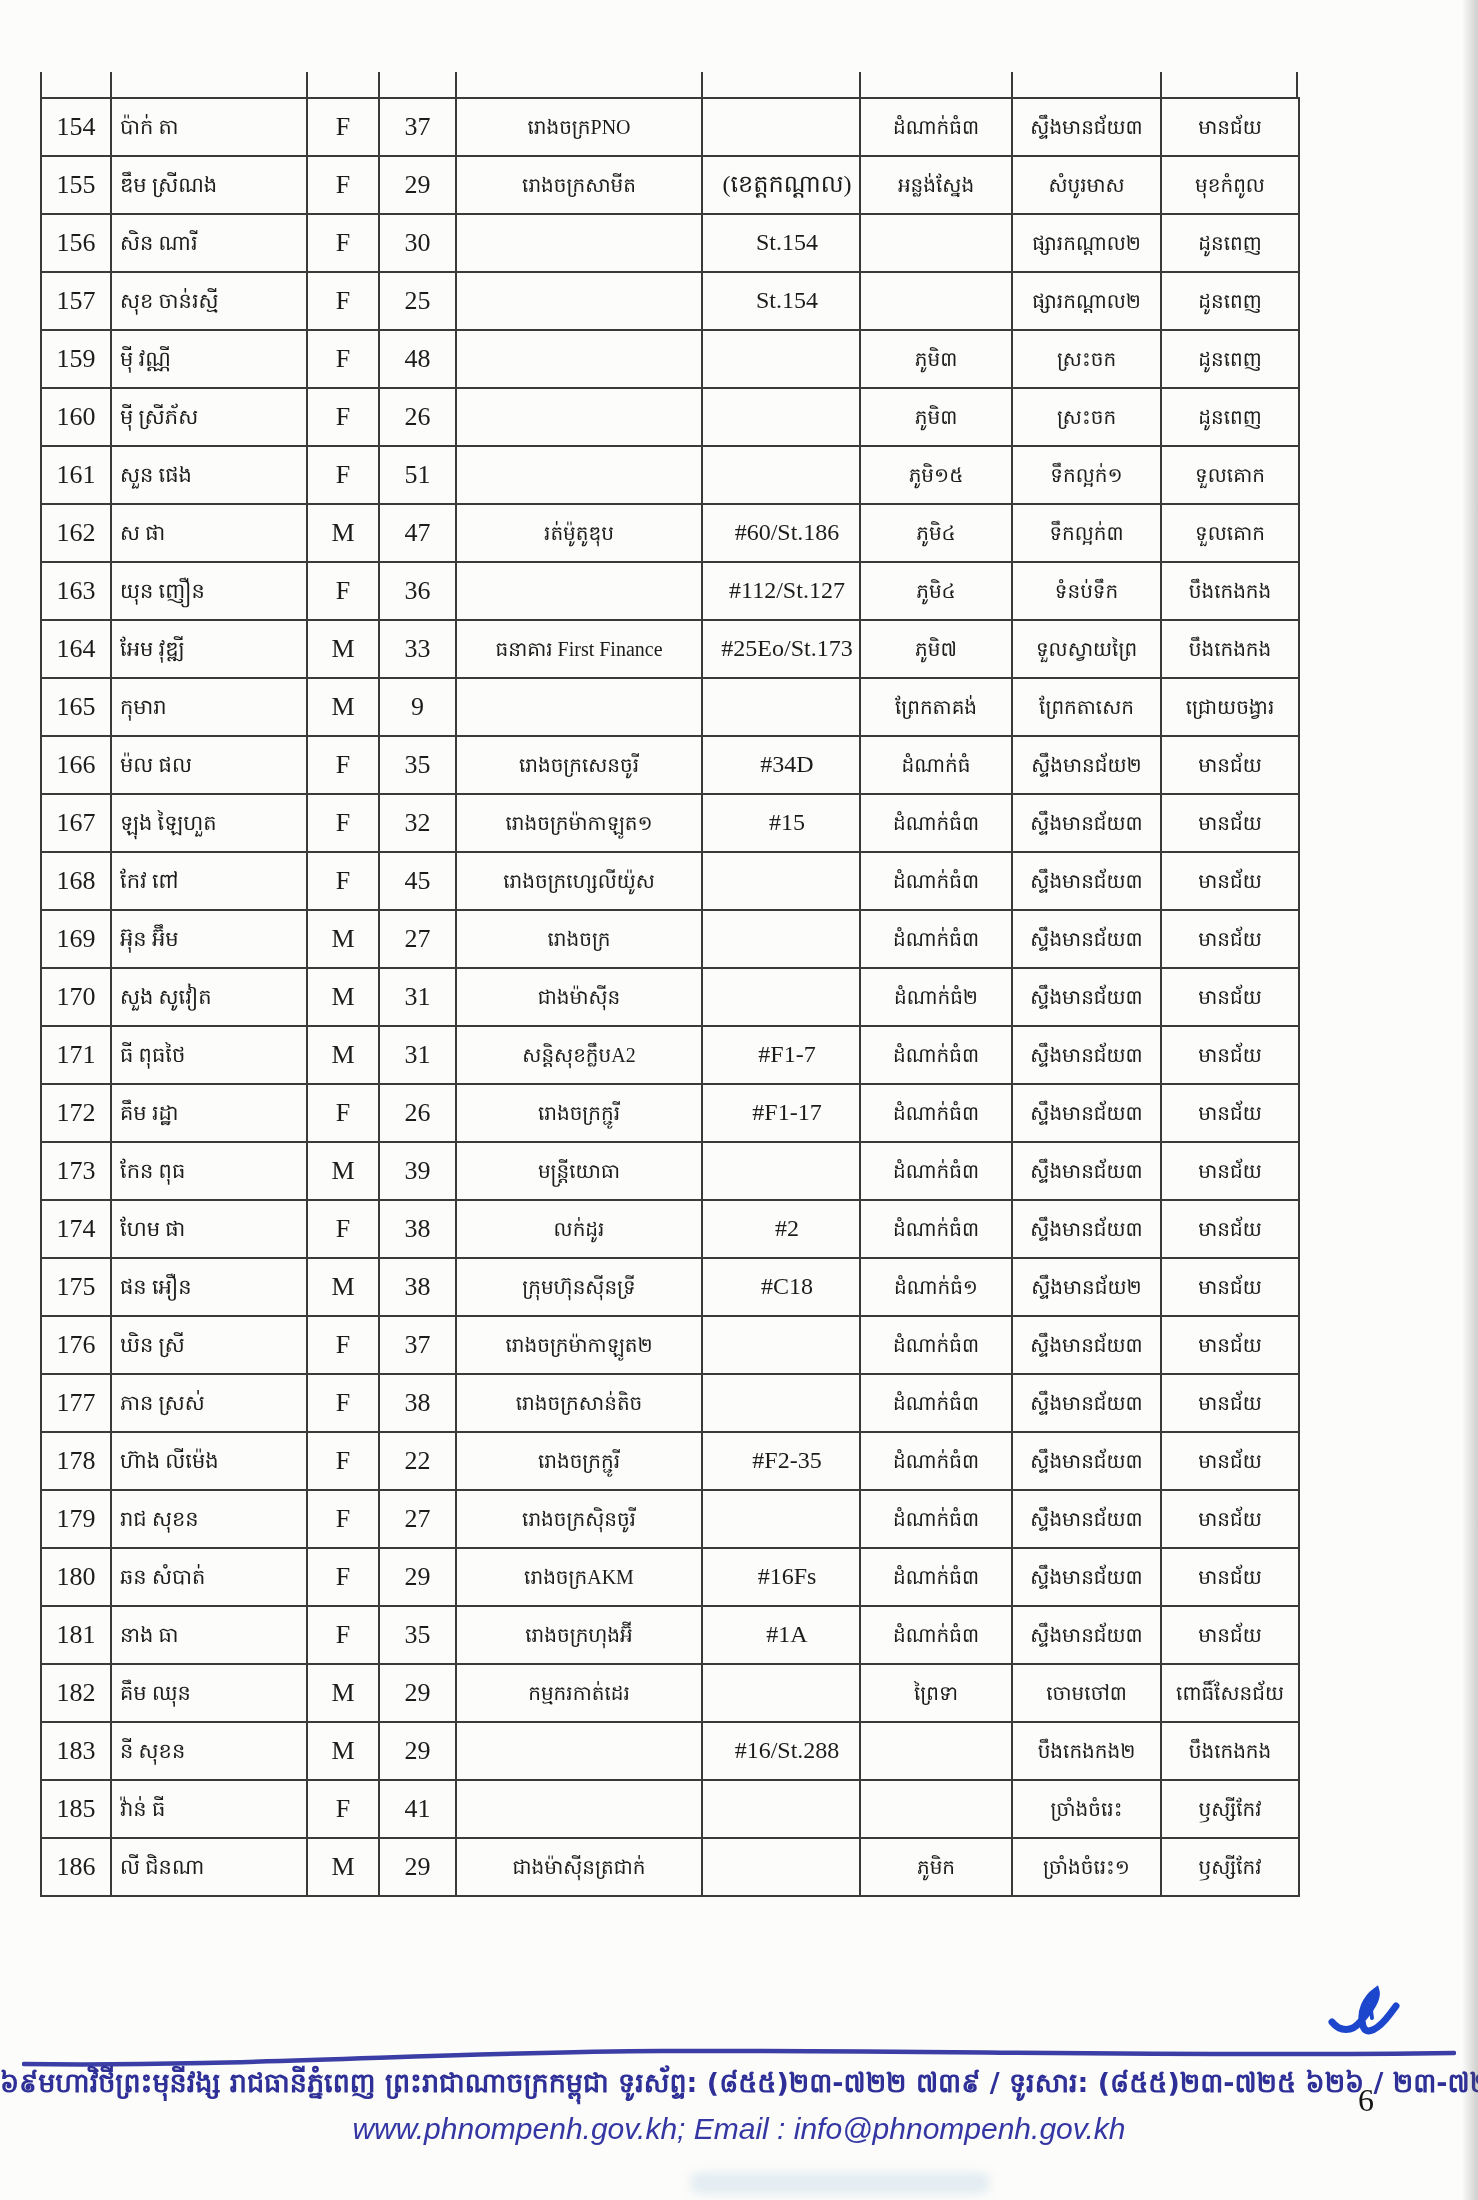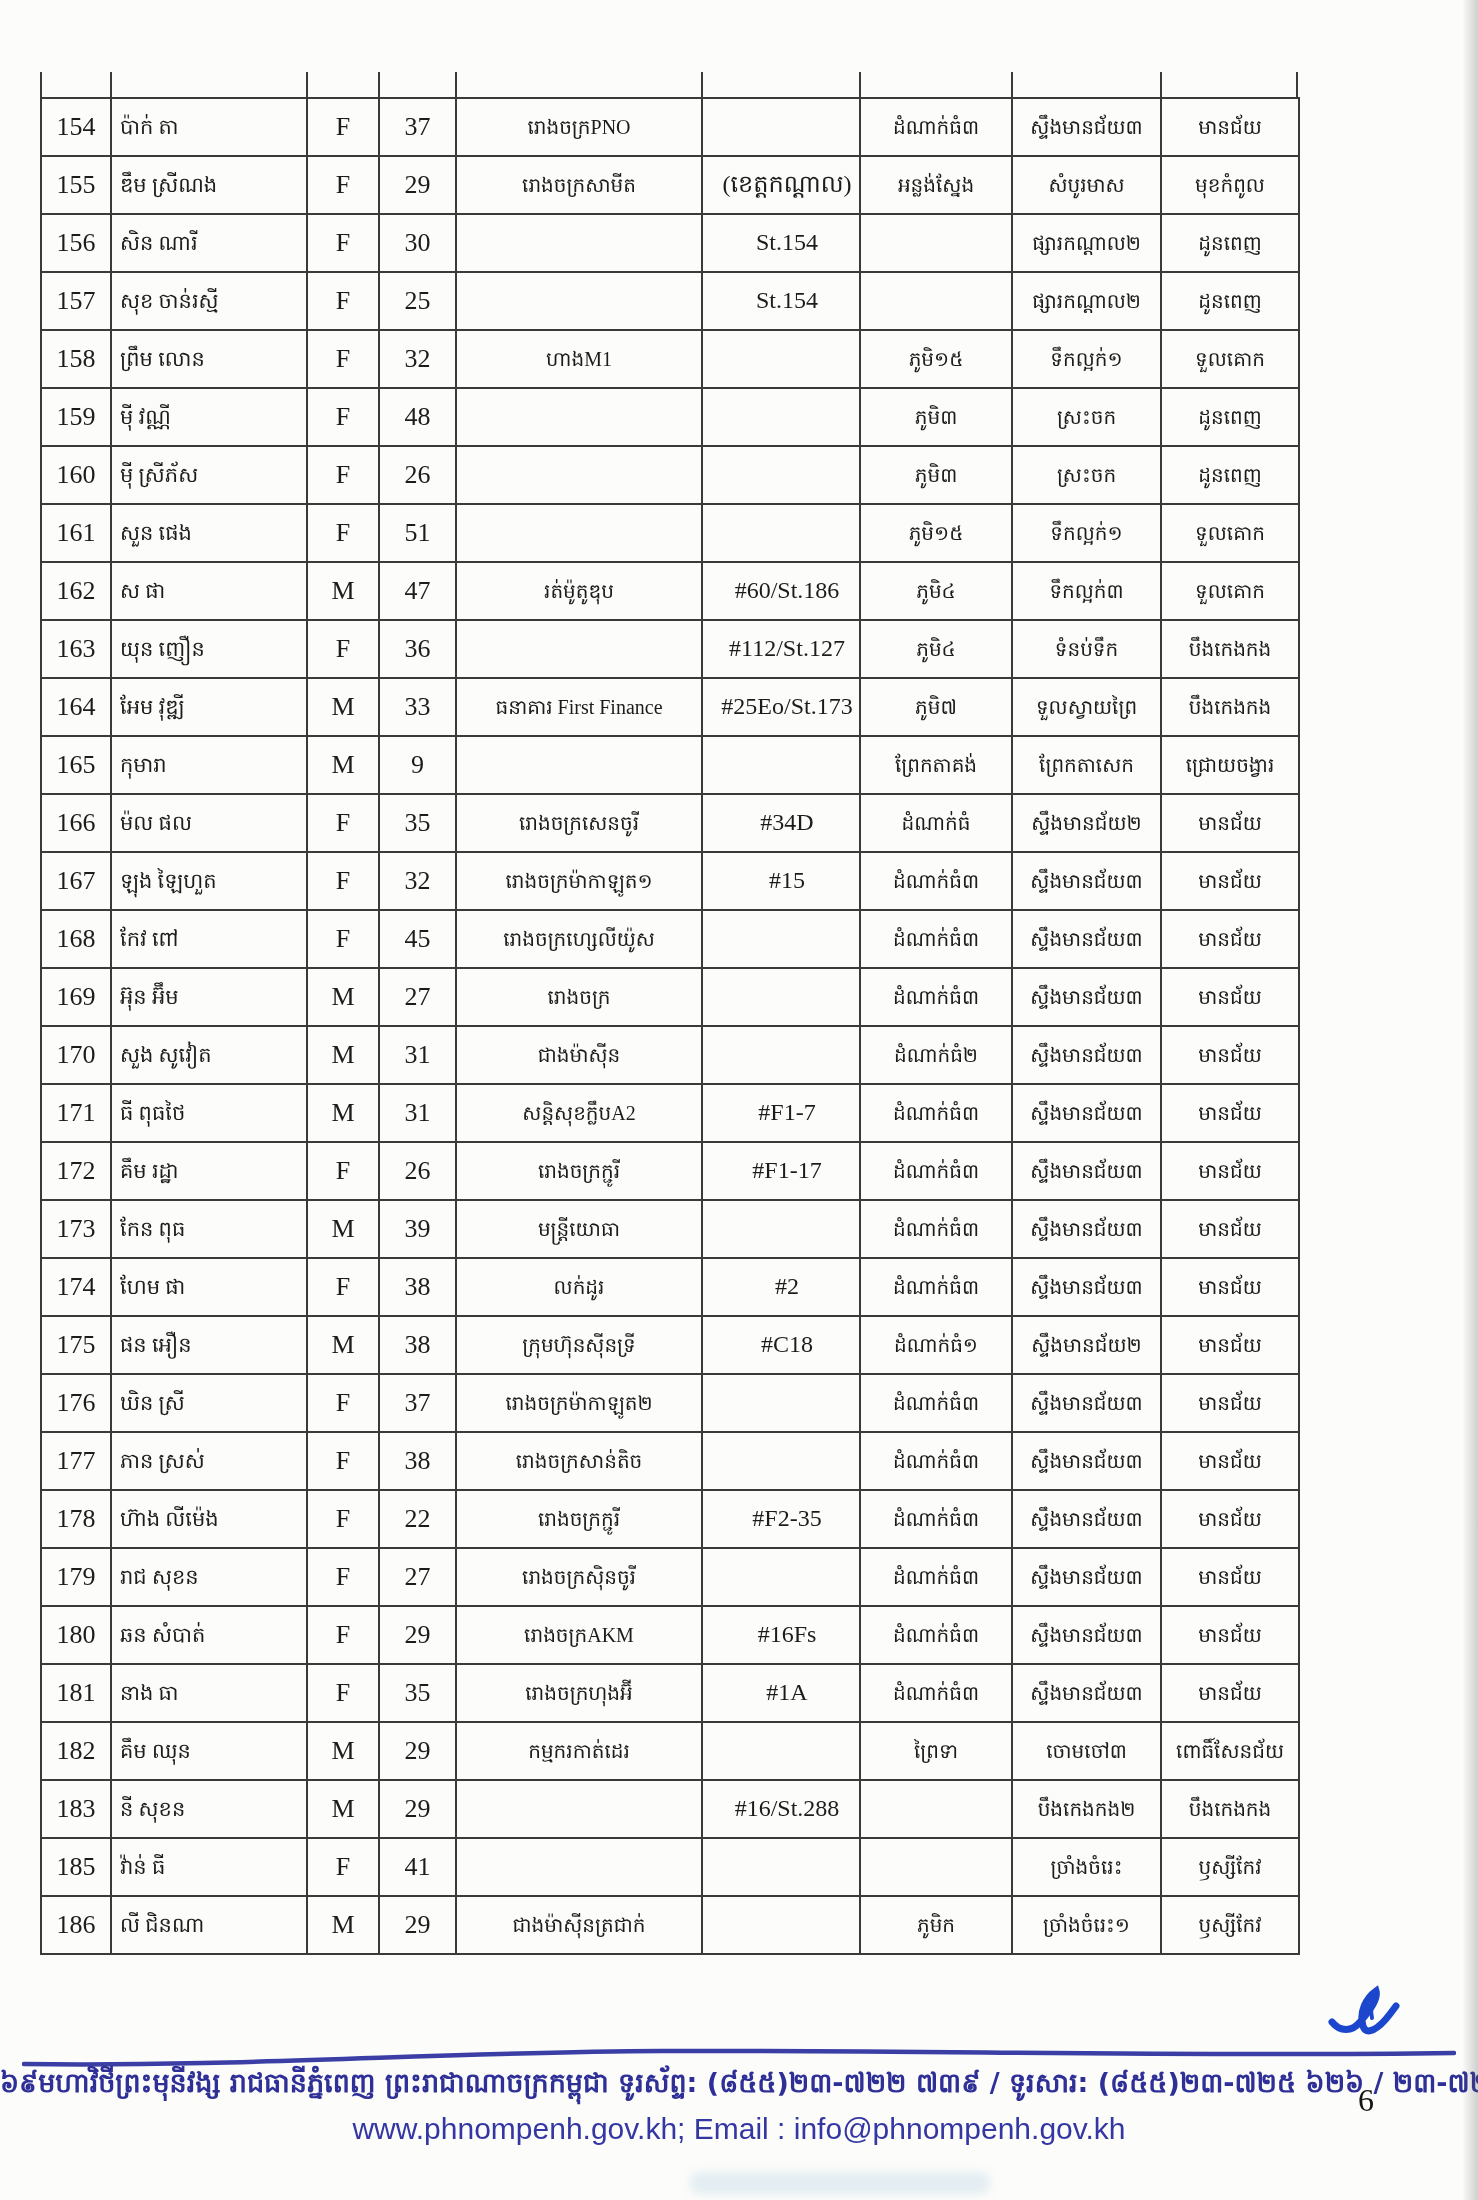--- a/index.html
+++ b/index.html
@@ -36,20 +36,21 @@
   .footer-rule{position:absolute;left:22px;top:2044px;width:1434px;height:26px;}
   .footer-line1{
     position:absolute;left:0;top:2066px;width:1478px;
     text-align:center;font-size:27px;font-weight:bold;
     color:#2e2f97;letter-spacing:0px;white-space:nowrap;
   }
   .footer-line2{
     position:absolute;left:0;top:2112px;width:1478px;
     text-align:center;font-size:30px;color:#3437a3;
     font-family:"Liberation Sans","DejaVu Sans",sans-serif;
+    font-style:italic;
   }
   .page-number{
     position:absolute;left:1358px;top:2082px;
     font-family:"Liberation Serif","DejaVu Serif",serif;
     font-size:32px;color:#151515;
   }
   .pen-mark{position:absolute;left:1326px;top:1982px;width:90px;height:66px;}
   .edge-shadow{
     position:absolute;right:0;top:0;width:16px;height:2200px;
     background:linear-gradient(to right, rgba(0,0,0,0), rgba(90,90,90,0.28));
@@ -127,31 +128,20 @@
         <td class="c1">សុខ ចាន់រស្មី</td>
         <td class="c2">F</td>
         <td class="c3">25</td>
         <td class="c4"></td>
         <td class="c5">St.154</td>
         <td class="c6"></td>
         <td class="c7">ផ្សារកណ្ដាល២</td>
         <td class="c8">ដូនពេញ</td>
       </tr>
       <tr>
-        <td class="c0">158</td>
-        <td class="c1">ព្រឹម លោន</td>
-        <td class="c2">F</td>
-        <td class="c3">32</td>
-        <td class="c4">ហាងM1</td>
-        <td class="c5"></td>
-        <td class="c6">ភូមិ១៥</td>
-        <td class="c7">ទឹកល្អក់១</td>
-        <td class="c8">ទួលគោក</td>
-      </tr>
-      <tr>
         <td class="c0">159</td>
         <td class="c1">ម៉ី វណ្ណី</td>
         <td class="c2">F</td>
         <td class="c3">48</td>
         <td class="c4"></td>
         <td class="c5"></td>
         <td class="c6">ភូមិ៣</td>
         <td class="c7">ស្រះចក</td>
         <td class="c8">ដូនពេញ</td>
       </tr>

